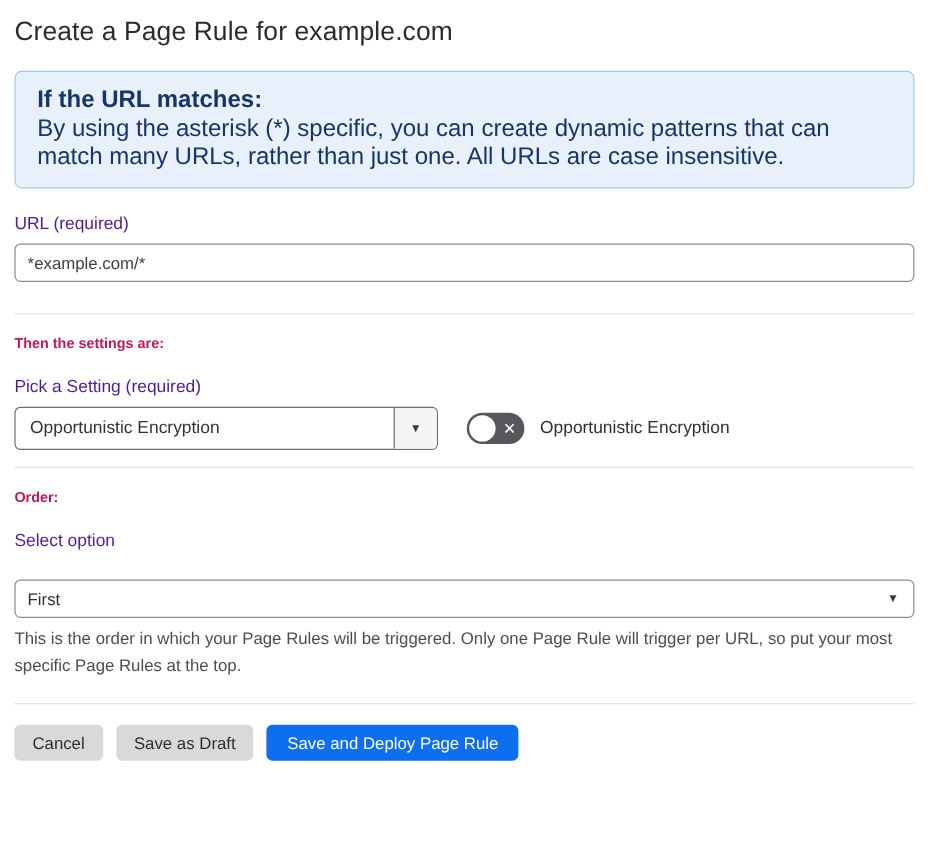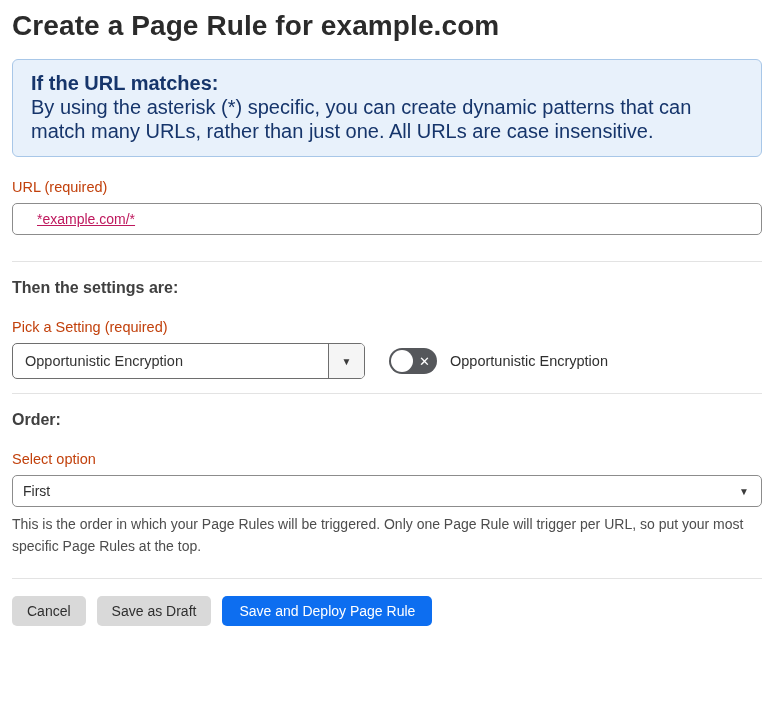--- a/index.html
+++ b/index.html
@@ -6,22 +6,22 @@
   html, body {
     width: 775px; height: 717px;
     background: #ffffff;
     font-family: "Liberation Sans", sans-serif;
     color: #2f2f2f;
     overflow: hidden;
   }
   .page { padding: 13px 13px 0 12px; }
 
   .page-title {
-    font-size: 28px;
-    font-weight: 700;
+    font-size: 22px;
+    font-weight: 400;
     line-height: 26px;
     color: #2b2b2b;
     letter-spacing: 0.1px;
   }
 
   .info-box {
     margin-top: 20px;
     background: #e8f1fb;
     border: 1px solid #a8c7e8;
     border-radius: 6px;
@@ -34,58 +34,57 @@
   .info-box-link {
     color: #2c62d9;
     text-decoration: underline;
     cursor: pointer;
   }
   .info-box-link-suffix { color: #16356b; }
 
   .field-label {
     margin-top: 22px;
     font-size: 14.5px;
-    color: #c2410c;
+    color: #4c1d95;
   }
 
   .url-input {
     margin-top: 8px;
     width: 100%;
     height: 32px;
     border: 1px solid #8c8c8c;
     border-radius: 5px;
-    padding: 0 24px;
-    font-size: 14px;
-    font-family: "Liberation Sans", sans-serif;
-    color: #be185d;
+    padding: 0 10px;
+    font-size: 14px;
+    font-family: "Liberation Sans", sans-serif;
+    color: #404040;
     background: #ffffff;
     outline: none;
-    text-decoration: underline;
   }
 
   .helper-text {
     margin-top: 7px;
     font-size: 14px;
     line-height: 22px;
     color: #4d4d4d;
   }
 
   .divider {
     border: none;
     border-top: 1px solid #e3e3e3;
     margin-top: 26px;
   }
   .divider.tight { margin-top: 14px; }
   .divider.order-end { margin-top: 21px; }
 
   .section-heading {
     margin-top: 17px;
-    font-size: 16px;
+    font-size: 12px;
     font-weight: 700;
-    color: #404040;
+    color: #be185d;
   }
 
   .setting-row {
     margin-top: 8px;
     display: flex;
     align-items: center;
   }
 
   .setting-dropdown {
     width: 353px;
@@ -157,21 +156,21 @@
     height: 30px;
     padding: 0 15px;
     font-size: 14px;
     font-family: "Liberation Sans", sans-serif;
     color: #2f2f2f;
     cursor: pointer;
   }
   .add-setting-button { margin-top: 33px; }
 
   .order-select {
-    margin-top: 8px;
+    margin-top: 24px;
     width: 100%;
     height: 32px;
     border: 1px solid #8c8c8c;
     border-radius: 5px;
     background: #ffffff;
     display: flex;
     align-items: center;
     justify-content: space-between;
     padding: 0 12px 0 10px;
     cursor: pointer;

